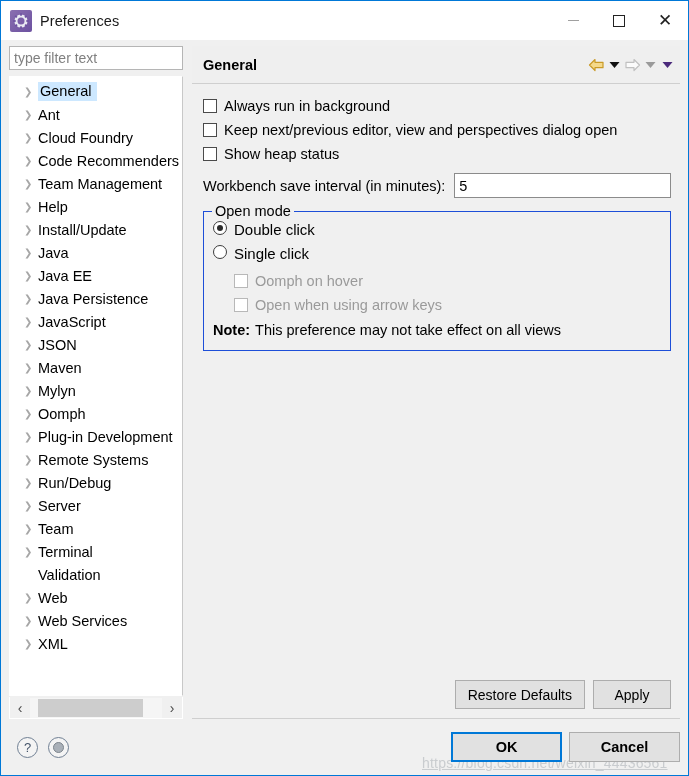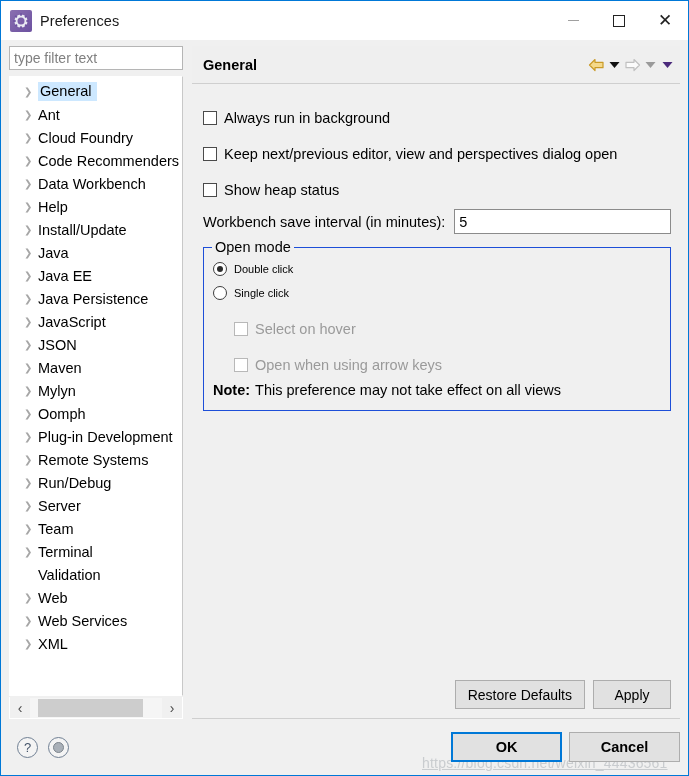--- a/index.html
+++ b/index.html
@@ -185,21 +185,20 @@
     flex: 1 1 auto;
     padding: 10px 0 0 11px;
     min-height: 0;
   }
 
   .chk-row {
     display:flex; align-items:center;
     height: 24px;
     font-size: 14.5px;
     color: #000;
-    margin-top: 12px;
   }
   .chk {
     width: 14px; height: 14px;
     border: 1px solid #4a4a4a;
     background: #fff;
     flex: 0 0 14px;
     margin-right: 7px;
   }
   .chk.dim { border-color:#b8b8b8; }
   .chk-label.dim { color: #9a9a9a; }
@@ -235,23 +234,23 @@
   }
   .group-title {
     position:absolute;
     top: -9px; left: 8px;
     background: #f0f0f0;
     padding: 0 3px;
     font-size: 14.5px;
     color:#000;
   }
   .radio-row {
-    display:flex; align-items:center;
+    display:flex; align-items:flex-start;
     height: 24px;
-    font-size:11px; color:#000;
+    font-size:15px; color:#000;
   }
   .radio {
     width: 14px; height: 14px;
     border: 1.4px solid #3c3c3c;
     border-radius: 50%;
     background:#fff;
     flex: 0 0 14px;
     margin-right: 7px;
     position: relative;
   }
@@ -404,21 +403,21 @@
             <div class="tree-item">
               <span class="tree-arrow">❯</span>
               <span class="tree-label">Cloud Foundry</span>
             </div>
             <div class="tree-item">
               <span class="tree-arrow">❯</span>
               <span class="tree-label">Code Recommenders</span>
             </div>
             <div class="tree-item">
               <span class="tree-arrow">❯</span>
-              <span class="tree-label">Data Workbench</span>
+              <span class="tree-label">Team Management</span>
             </div>
             <div class="tree-item">
               <span class="tree-arrow">❯</span>
               <span class="tree-label">Help</span>
             </div>
             <div class="tree-item">
               <span class="tree-arrow">❯</span>
               <span class="tree-label">Install/Update</span>
             </div>
             <div class="tree-item">
@@ -568,21 +567,21 @@
             <span>Double click</span>
           </div>
 
           <div class="radio-row">
             <span class="radio"></span>
             <span>Single click</span>
           </div>
 
           <div class="chk-row indent">
             <span class="chk dim"></span>
-            <span class="chk-label dim">Select on hover</span>
+            <span class="chk-label dim">Oomph on hover</span>
           </div>
 
           <div class="chk-row indent">
             <span class="chk dim"></span>
             <span class="chk-label dim">Open when using arrow keys</span>
           </div>
 
           <div class="note-row">
             <span class="note-bold">Note:</span>
             <span>This preference may not take effect on all views</span>

